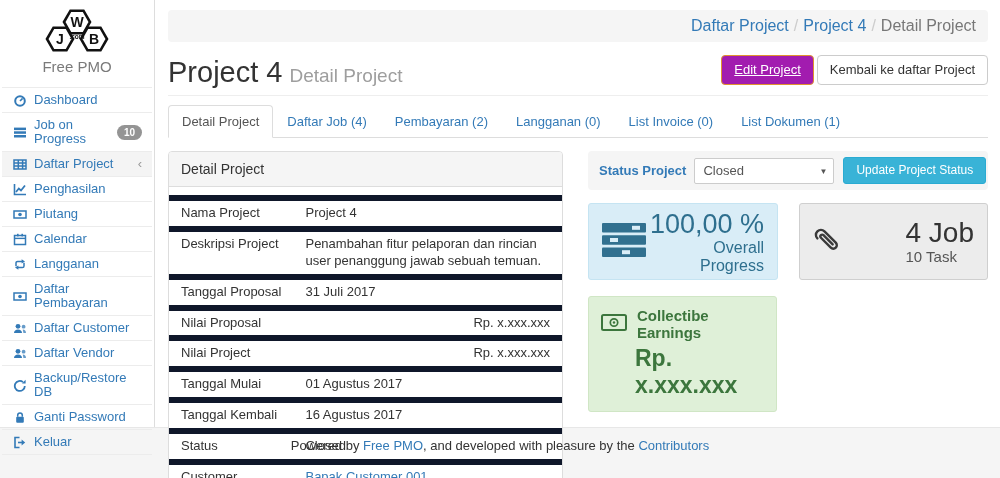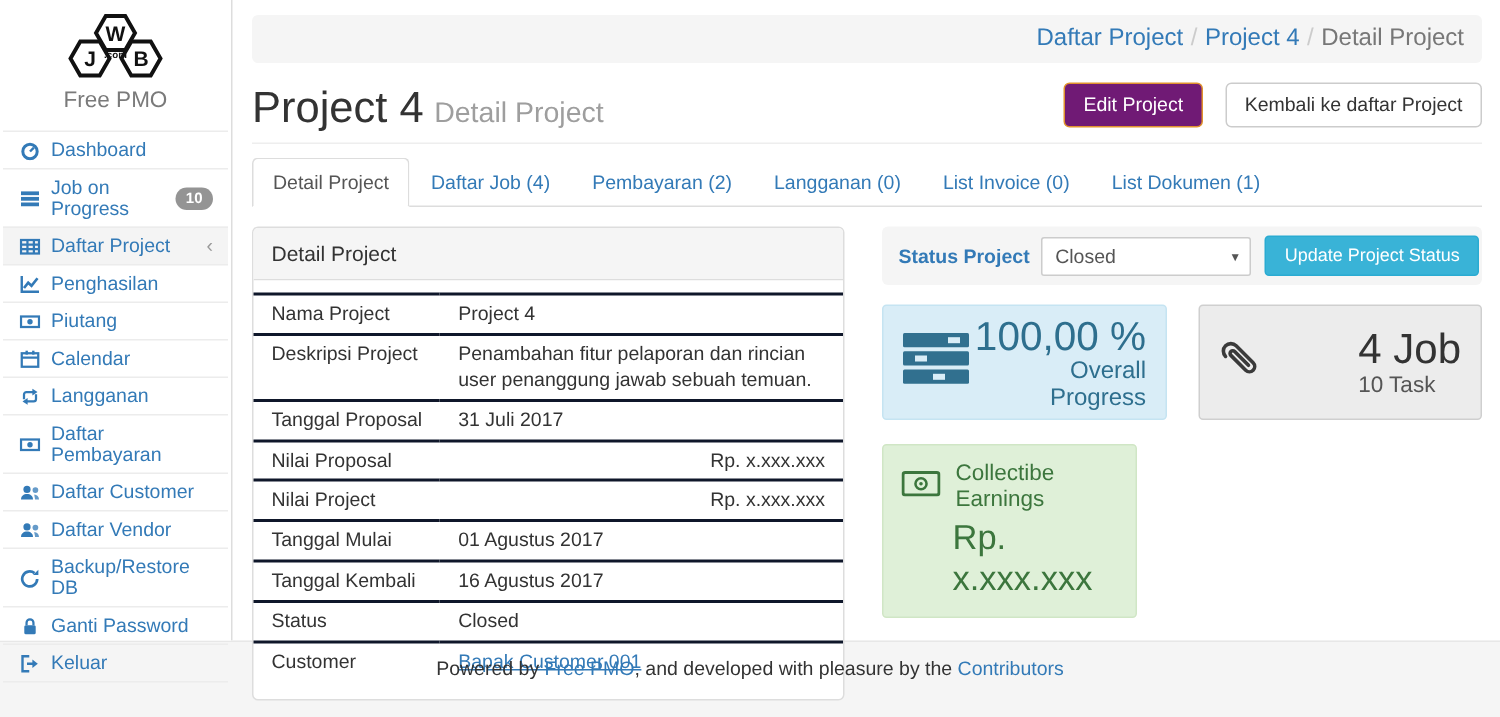--- a/index.html
+++ b/index.html
@@ -58,21 +58,21 @@
     margin:0 12px 0 13px; padding:13px 0 8px; border-bottom:1px solid #eee;
     display:flex; align-items:flex-end; justify-content:space-between;
   }
   .title-line { line-height:1.05; }
   .title { font-size:29px; color:#333; font-weight:500; }
   .subtitle { font-size:19px; color:#9e9e9e; font-weight:400; margin-left:7px; }
   .btn {
     display:inline-block; font-size:13px; padding:6px 12px; border-radius:4px;
     border:1px solid; cursor:pointer; font-family:inherit; line-height:16px;
   }
-  .btn-warning { background:#701a75; border-color:#e0922e; color:#fff; margin-right:15px; }
+  .btn-warning { background:#a21caf; border-color:#e0922e; color:#fff; margin-right:3px;text-decoration:underline; }
   .btn-default { background:#fff; border-color:#ccc; color:#333; }
   .hdr-btns { margin-bottom:2px; white-space:nowrap; }
 
   
   .tabs { margin:9px 12px 0 13px; display:flex; border-bottom:1px solid #ddd; }
   .tab {
     padding:8px 13px; font-size:13px; color:#337ab7; cursor:pointer;
     margin-bottom:-1px; border:1px solid transparent; line-height:15px;
   }
   .tab.active {
@@ -86,21 +86,21 @@
   .right-col { flex:1; min-width:0; }
 
   
   .panel { border:1px solid #ddd; border-radius:4px; background:#fff; }
   .panel-heading {
     background:#f5f5f5; border-bottom:1px solid #ddd; padding:9px 12px;
     font-size:14px; color:#333; border-radius:3px 3px 0 0;
   }
   .panel-body { padding:8px 0 12px; }
   table.detail { width:100%; border-collapse:collapse; font-size:13px; color:#333; }
-  .detail td { padding:4px 12px; border-top:2px solid #0f172a; vertical-align:top; line-height:1.3; }
+  .detail td { padding:4px 12px; border-top:6px solid #0f172a; vertical-align:top; line-height:1.3; }
   .detail td.lbl { width:108px; white-space:nowrap; }
   .detail td.right { text-align:right; }
   .detail a { color:#337ab7; text-decoration:underline; }
 
   
   .status-well {
     background:#f5f5f5; border-radius:4px; padding:6px 8px;
     display:flex; align-items:center;
   }
   .status-well .lbl { color:#337ab7; font-weight:bold; font-size:13px; margin:0 8px 0 3px; white-space:nowrap; }
@@ -123,22 +123,22 @@
   .card-info { width:190px; flex:0 0 190px; background:#d9edf7; border:1px solid #c5e4f2; color:#2e6f8e; justify-content:space-between; }
   .card-info .txt { text-align:right; }
   .card-info .big { font-size:27px; line-height:30px; }
   .card-info .sub { font-size:16px; }
   .card-gray { flex:1; background:#ececec; border:1px solid #cfcfcf; color:#333; justify-content:space-between; }
   .card-gray .txt { text-align:left; }
   .card-gray .big { font-size:28px; line-height:30px; color:#333; }
   .card-gray .sub { font-size:15px; color:#555; }
   .clip-wrap { transform:rotate(-45deg); margin-left:4px; }
   .card-green {
-    width:170px; margin-top:16px; background:#dff0d8; border:1px solid #d0e6c5;
-    color:#3c763d; border-radius:3px; padding:10px 12px 12px;
+    width:189px; margin-top:16px; background:#dff0d8; border:1px solid #d0e6c5;
+    color:#3c763d; border-radius:3px; padding:10px 12px 12px;font-weight:bold;
   }
   .cg-row { display:flex; align-items:center; gap:10px; font-size:15px; }
   .cg-value { font-size:23px; margin:4px 0 0 34px; }
 </style>
 </head>
 <body>
 
 <div class="page">
 
   <aside class="sidebar">

